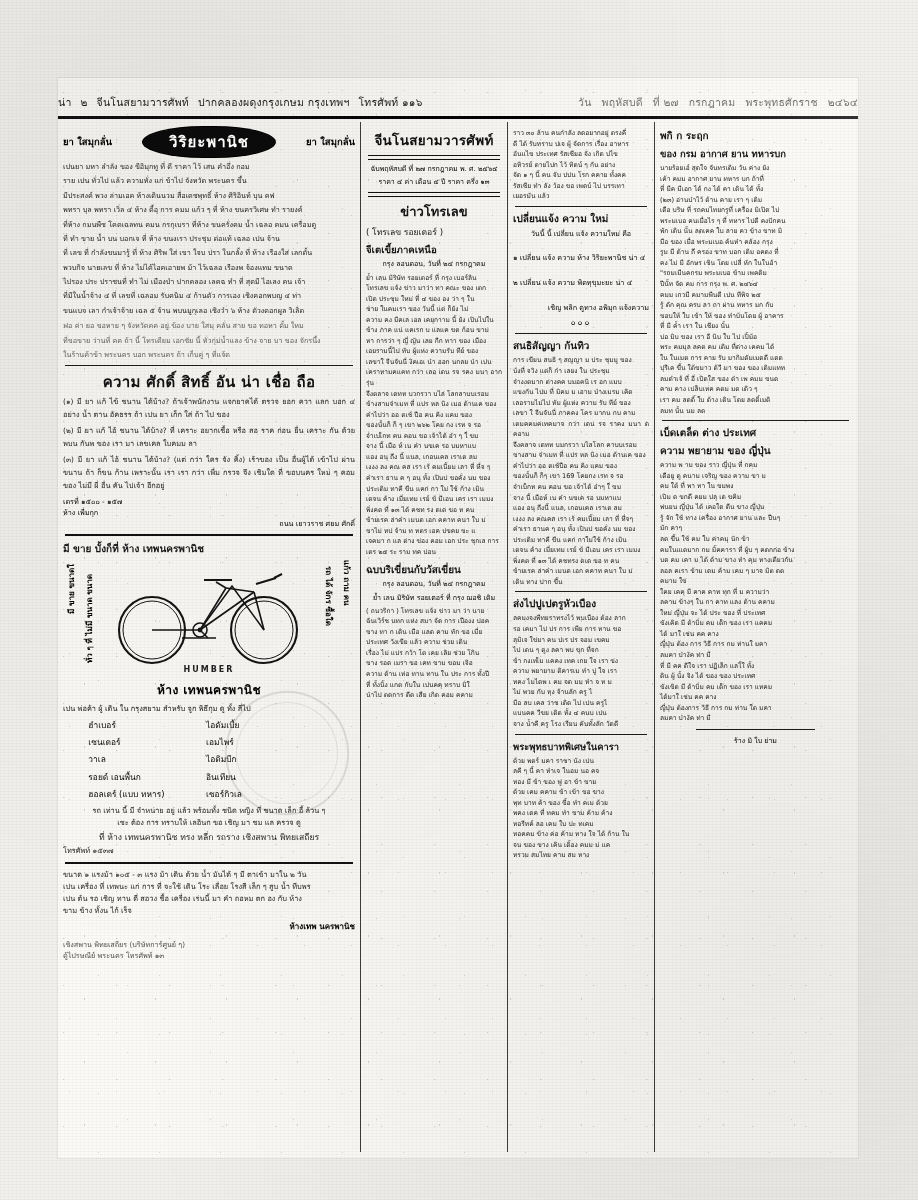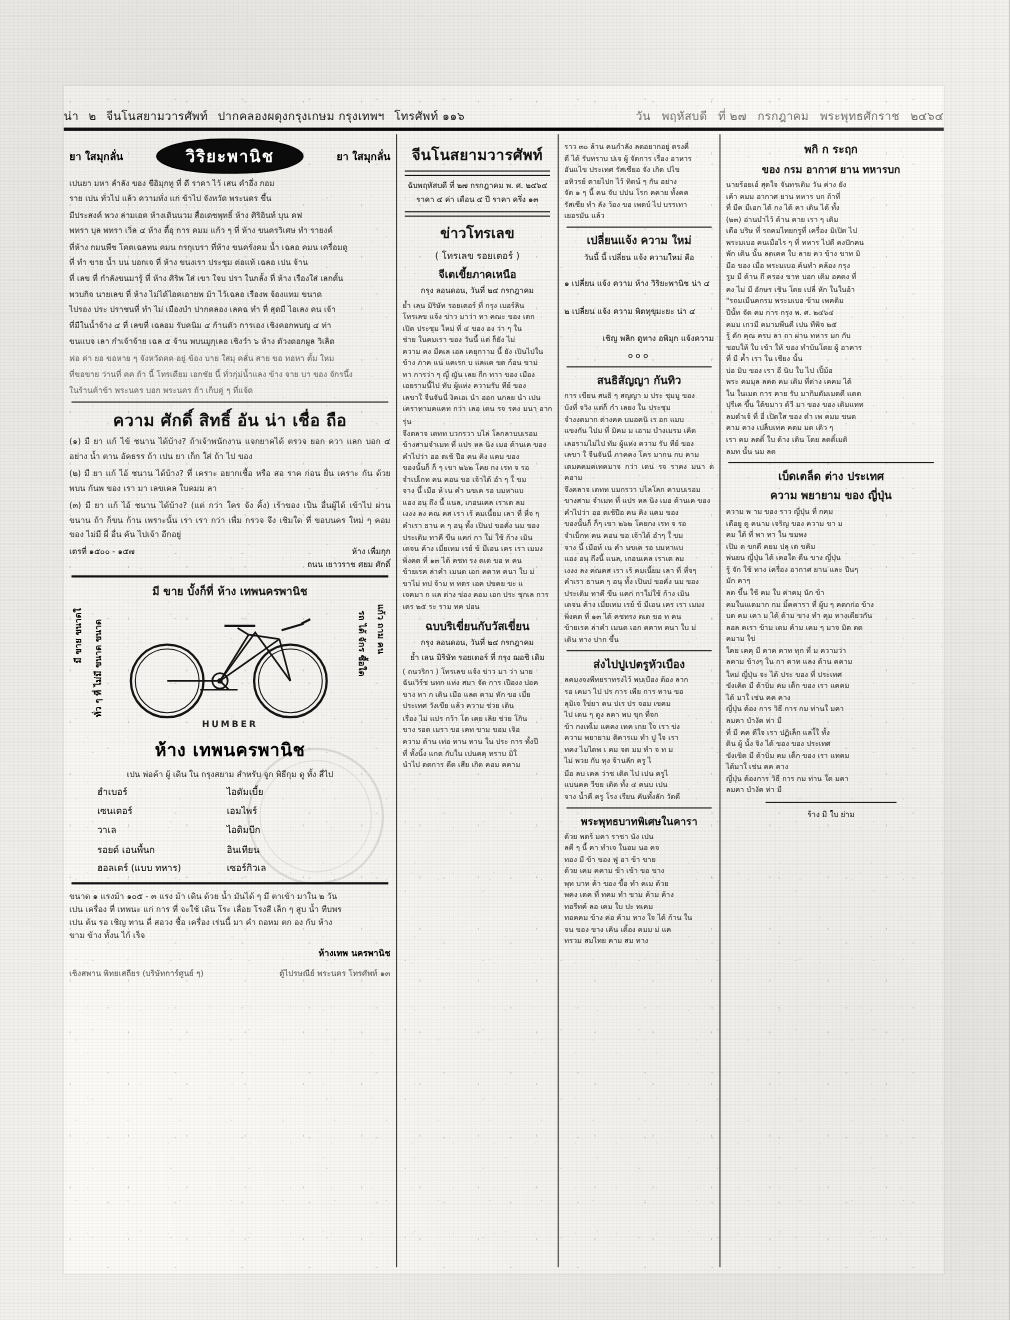--- a/index.html
+++ b/index.html
@@ -33,42 +33,42 @@
       radial-gradient(circle at 66% 21%, rgba(0,0,0,.3) .6px, transparent .7px),
       radial-gradient(circle at 84% 55%, rgba(0,0,0,.28) .6px, transparent .7px),
       radial-gradient(circle at 24% 88%, rgba(0,0,0,.3) .6px, transparent .7px),
       radial-gradient(circle at 57% 44%, rgba(0,0,0,.22) .5px, transparent .6px);
     background-size:53px 47px,71px 63px,61px 59px,83px 67px,47px 73px,37px 41px;
   }
 
   
   .masthead{
     position:absolute;left:58px;top:90px;width:800px;height:24px;
-    display:flex;align-items:flex-end;gap:14px;
+    display:flex;align-items:center;gap:14px;
   }
   .mh-item{font-size:10.5px;color:#1a1a1a;white-space:nowrap;letter-spacing:.2px;}
   .mh-left{display:flex;gap:9px;align-items:flex-end;}
   .mh-right{margin-left:auto;display:flex;gap:10px;align-items:flex-end;opacity:.62;}
   .rule-top{
     position:absolute;left:58px;top:116px;width:800px;height:3px;
     background:linear-gradient(90deg,#111 0%,#000 60%,#333 100%);
   }
 
   
   .cols{
     position:absolute;left:58px;top:122px;width:800px;height:1030px;
     display:grid;grid-template-columns:302px 1px 146px 1px 146px 1px 201px;
   }
   .vrule{background:#1b1b1b;width:1px;height:100%;opacity:.85;}
   .col{padding:2px 5px 0 5px;overflow:hidden;position:relative;}
 
   
   .hd1{font-size:15px;font-weight:bold;text-align:center;color:#111;letter-spacing:.3px;margin:4px 0 2px;}
   .hd2{font-size:12px;font-weight:bold;text-align:center;color:#141414;margin:4px 0 2px;}
-  .hd3{font-size:10px;font-weight:bold;text-align:center;color:#161616;margin:3px 0 2px;}
+  .hd3{font-size:10px;font-weight:bold;text-align:left;color:#161616;margin:3px 0 2px;}
   .tiny{font-size:7.4px;line-height:1.62;color:#1d1d1d;text-align:justify;}
   .tiny6{font-size:6.6px;line-height:1.6;color:#202020;text-align:justify;}
   .hr{height:1px;background:#1b1b1b;margin:4px 2px;}
   .hr2{height:2px;background:#111;margin:5px 2px;}
   .hrshort{height:1px;background:#1b1b1b;margin:5px auto;width:62%;}
   .dbl{border-top:1px solid #111;border-bottom:1px solid #111;height:3px;margin:4px 2px;}
 
   
   .logo-wrap{position:relative;height:34px;margin:16px 0 0;}
   .logo{
@@ -78,38 +78,38 @@
     box-shadow:0 0 0 1px #000;white-space:nowrap;
   }
   .side-l,.side-r{font-size:9.5px;font-weight:bold;}
   .row-sides{display:flex;justify-content:space-between;align-items:flex-start;margin-top:-24px;}
   .adbody{font-size:7.2px;line-height:1.72;text-align:justify;color:#1c1c1c;}
   .adbody p{margin:0 0 2px;}
 
   .numlist{font-size:7.4px;line-height:1.74;color:#1c1c1c;text-align:justify;}
   .numlist p{margin:0 0 3px;}
 
-  .signoff{display:flex;justify-content:space-between;font-size:7.2px;margin-top:4px;}
+  .signoff{display:flex;justify-content:flex-end;font-size:7.2px;margin-top:4px;flex-direction:column;}
 
   
   .bike-stage{position:relative;height:120px;margin:2px 0 0;}
   .bike-stage svg{position:absolute;left:50%;top:0;transform:translateX(-50%);}
   .vtxt{
     position:absolute;font-size:8px;font-weight:bold;white-space:nowrap;
     writing-mode:vertical-rl;
   }
   .vl1{left:2px;top:6px;transform:rotate(180deg);}
   .vl2{left:20px;top:16px;transform:rotate(180deg);}
   .vr1{right:20px;top:8px;}
   .vr2{right:2px;top:2px;}
   .bike-brand{
     position:absolute;left:50%;transform:translateX(-50%);bottom:4px;
     font-size:8px;letter-spacing:2px;font-weight:bold;color:#222;
   }
-  .shop{font-size:16px;font-weight:bold;text-align:center;letter-spacing:.4px;margin:2px 0 3px;}
+  .shop{font-size:12px;font-weight:bold;text-align:center;letter-spacing:.4px;margin:2px 0 3px;}
   .pricetable{width:84%;margin:2px auto 0;font-size:8.4px;border-collapse:collapse;}
   .pricetable td{padding:1.6px 2px;}
   .pricetable td.a{width:48%;}
 
   
   .stamp{
     position:absolute;right:6px;top:150px;width:120px;height:120px;
     border:2px solid rgba(0,0,0,.10);border-radius:50%;
     transform:rotate(-14deg);pointer-events:none;
   }
@@ -264,20 +264,26 @@
               <td class="a">รอยด์  เอนพื้นก</td>
               <td>อินเทียน</td>
             </tr>
             <tr>
               <td class="a">ฮอลเตร์  (แบบ ทหาร)</td>
               <td>เซอร์กิวเล</td>
             </tr>
           </tbody>
         </table>
 
+        <div class="tiny" style="text-align:center;margin-top:3px">
+          <div>รถ เท่าน นี้ มี จำหน่าย อยู่ แล้ว   พร้อมทั้ง ชนิด หญิง   ที่ ชนาด เล็ก อี้ ล้วน ๆ</div>
+          <div>เชะ ต้อง การ ทราบให้ เลอินก   ขอ เชิญ มา ชม แล ครวจ ดู</div>
+          <div style="font-size:8.6px;margin-top:2px">ที่ ห้าง เทพนครพานิช   ทรง หลี่ก รถราง เชิงสพาน พิทยเสถียร</div>
+          <div style="text-align:left">โทรศัพท์ ๑๕๓๗</div>
+        </div>
       </div>
 
       <div class="hr2"></div>
 
       <div>
         <div class="tiny">
           <div>ขนาด ๑ แรงม้า ๑๐๕ - ๓ แรง ม้า เดิน ด้วย น้ำ มันได้   ๆ มี ตาเข้า มาใน ๒ วัน</div>
           <div>เปน เครื่อง ที่ เทพนะ แก่ การ ที่ จะใช้ เดิน โระ เลื่อย โรงสี เล็ก ๆ สูบ น้ำ   ทีบพร</div>
           <div>เปน ต้น   รอ เชิญ ทาน ดี่ สอวง ชื้อ เครื่อง เร่นนี้   มา คำ ถอหม ตก อง กับ ห้าง</div>
           <div>ขาม ข้าง ทั้งน ไก้ เร็จ</div>
@@ -378,21 +384,21 @@
         <div>การ เขียน สนธิ ๆ สญญา ม ประ ชุมมู ของ</div>
         <div>บ้งที่ จวิง   แต่ก็ กำ เลยง ใน ประชุม</div>
         <div>จำงงตมาก   ต่างคค บมอคนิ เร อก แมบ</div>
         <div>แขงกัน ไปม   ที่ มิคม ม เอาม บำงเมรม เคิด</div>
         <div>เลอรามไม่ไป   ทัม ผู้แห่ง ความ รับ ทีย์ ของ</div>
         <div>เลขา ใ จีนจันนี่ ภาคคง โคร มากน กบ คาม</div>
         <div>เตมคคมคเทคมาจ กว่า เดน รจ ราคง มนา ดคอาม</div>
         <div>จึงคลาจ เดทท บมกรวา บไลโลก คาบบเรอม</div>
         <div>ขางสาม จำเมท ที่ แปร หล นิง เมอ ด้านเค ของ</div>
         <div>คำไปว่า   ออ ตเช้ปือ คน คิง แคม ของ</div>
-        <div>ของนั้นก็ ก็ๆ เขา ๒๖๒ โคยกง เรท จ รอ</div>
+        <div>ของนั้นก็ ก็ๆ เขา 169 โคยกง เรท จ รอ</div>
         <div>จำเบ็กท คน คอน ขอ เจ้าได้ อำๆ ใ่ ขม</div>
         <div>จาง นึ้ เมือห์ เน คำ นขเค รอ บมหาแบ</div>
         <div>แอง อนุ ถึงนี้ แนล, เกอนเคล เราเต ลม</div>
         <div>เงงง ลง คณคส เรา เร้ คมเนี้ยม เลา ที่ หี่จๆ</div>
         <div>คำเรา ธานค ๆ   อนุ ทั้ง เปินป ขอคั่ง นม ของ</div>
         <div>ประเดิม ทาคี ขีน แคก่ กาใม่ใช้ ก้าง เมิน</div>
         <div>เดจน ค้าง เมี่ยเทม เรย์ ข้ มีเอน เคร เรา เมมง</div>
         <div>พิ่งคต ที่ ๑๓ ได้ คชทรง ดเด ขอ ท คน</div>
         <div>ข้ายเรค ล่าคำ เมนด เอก คคาท คนา ใบ ม่</div>
         <div>เดิน ทาง ปาก ขึ้น</div>

